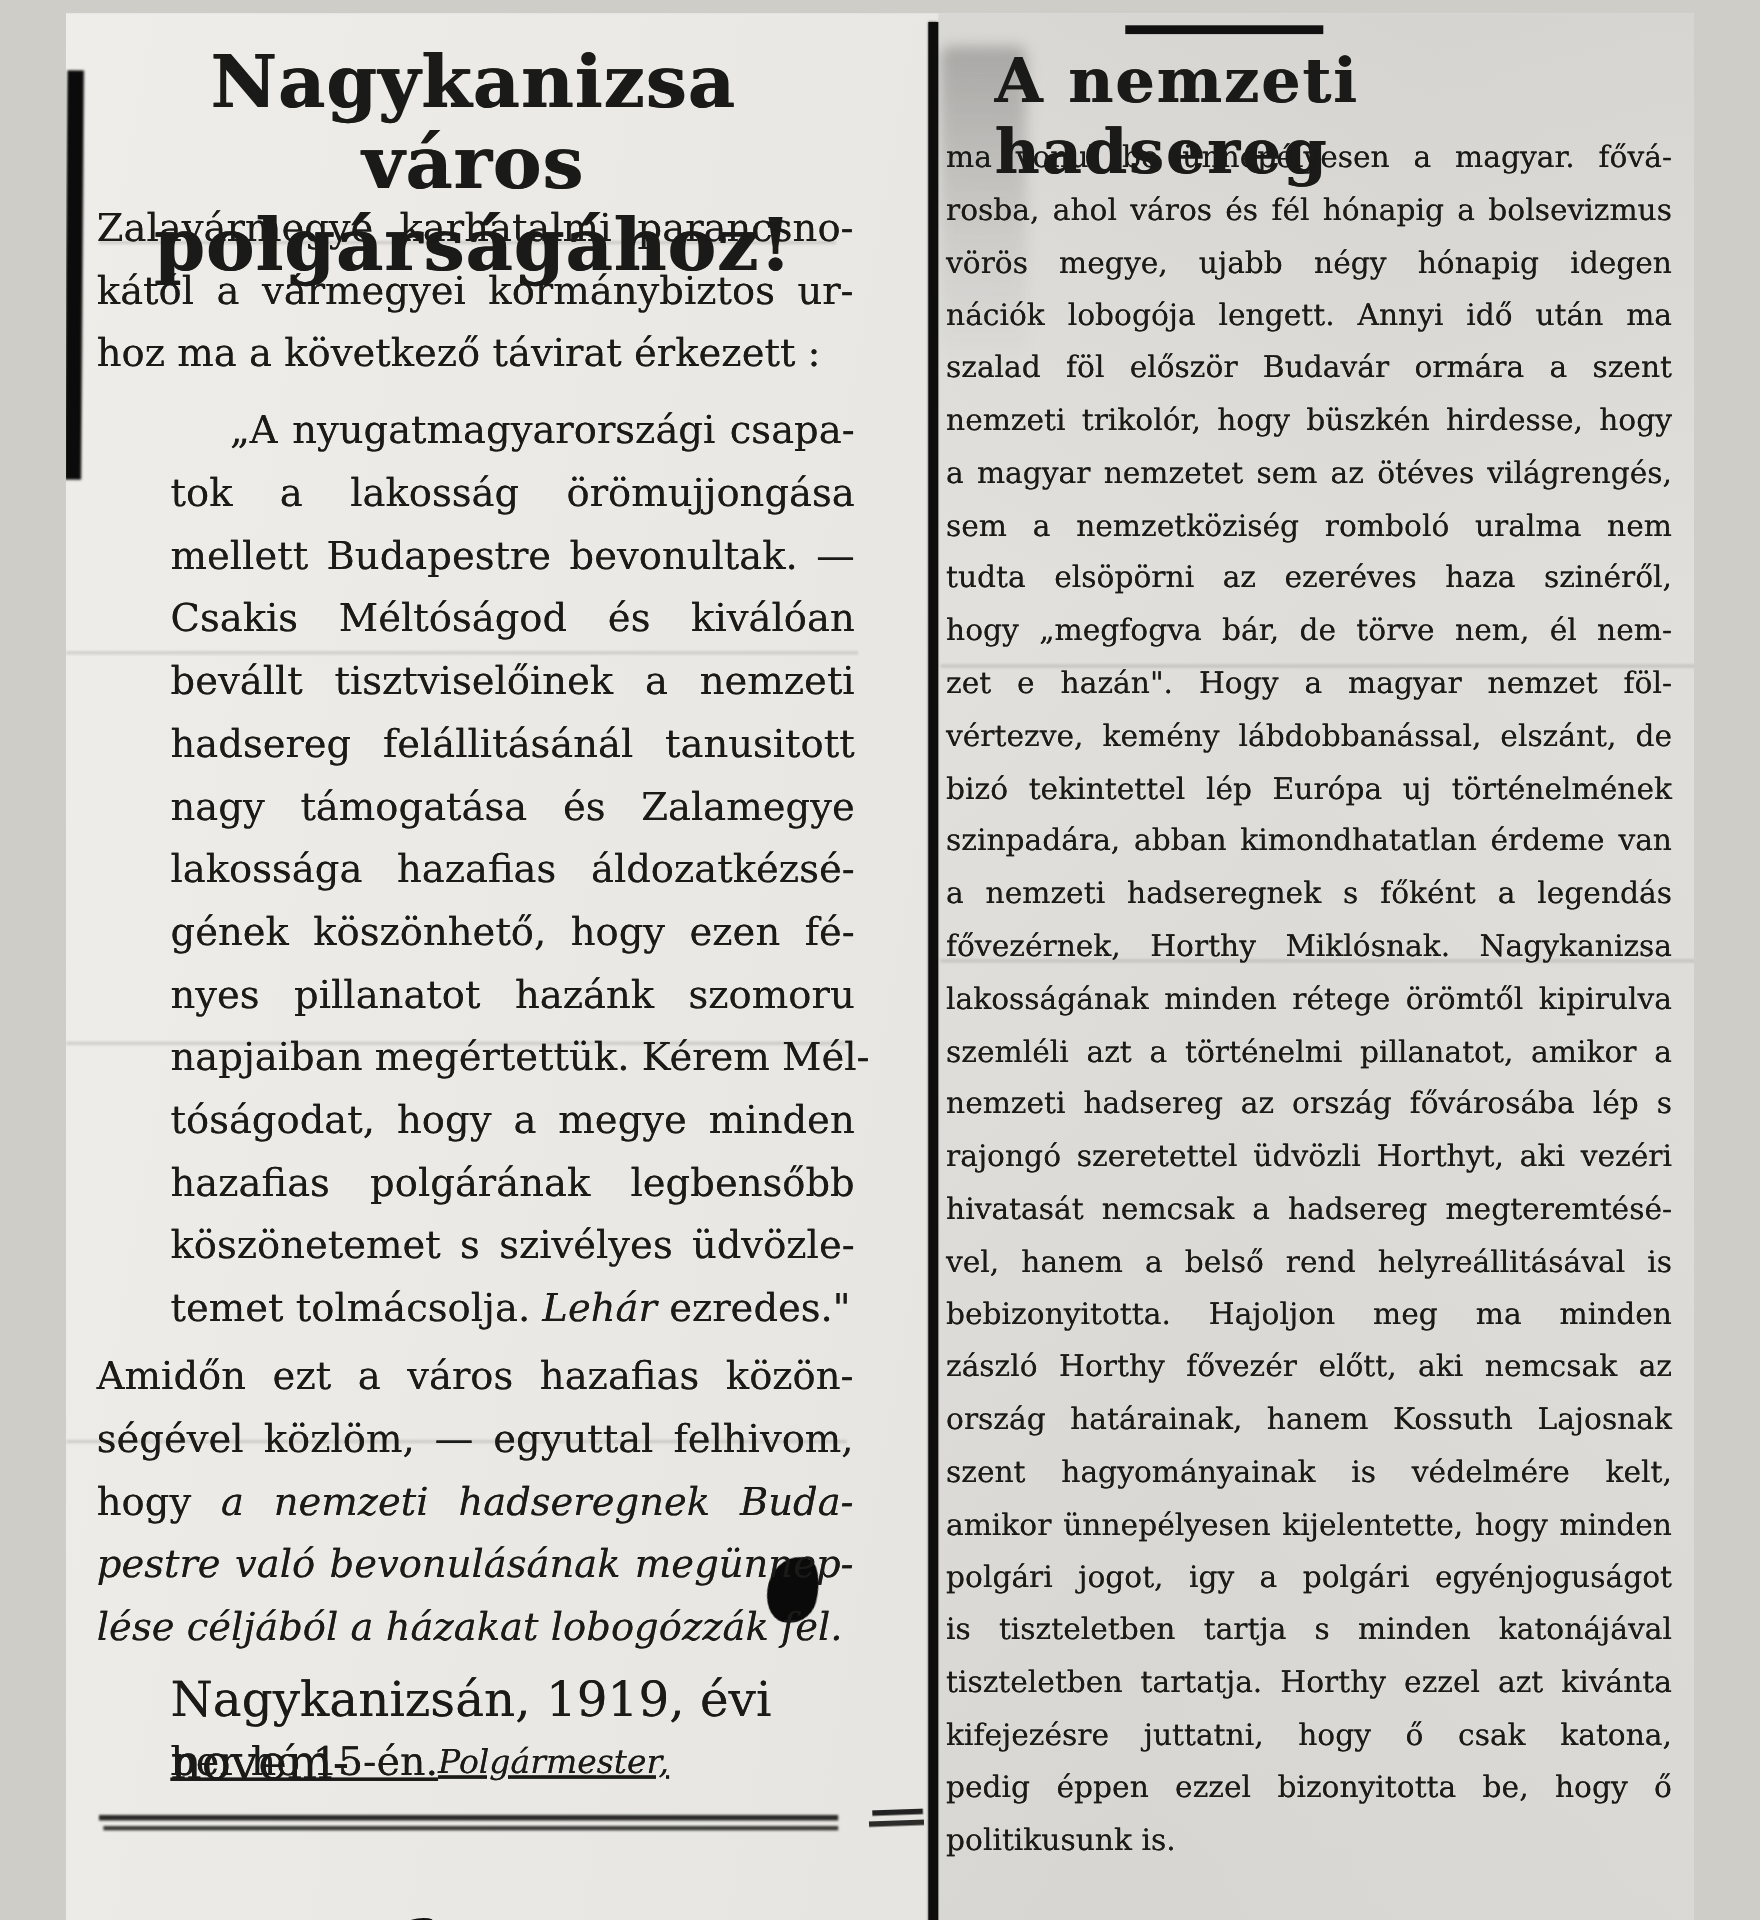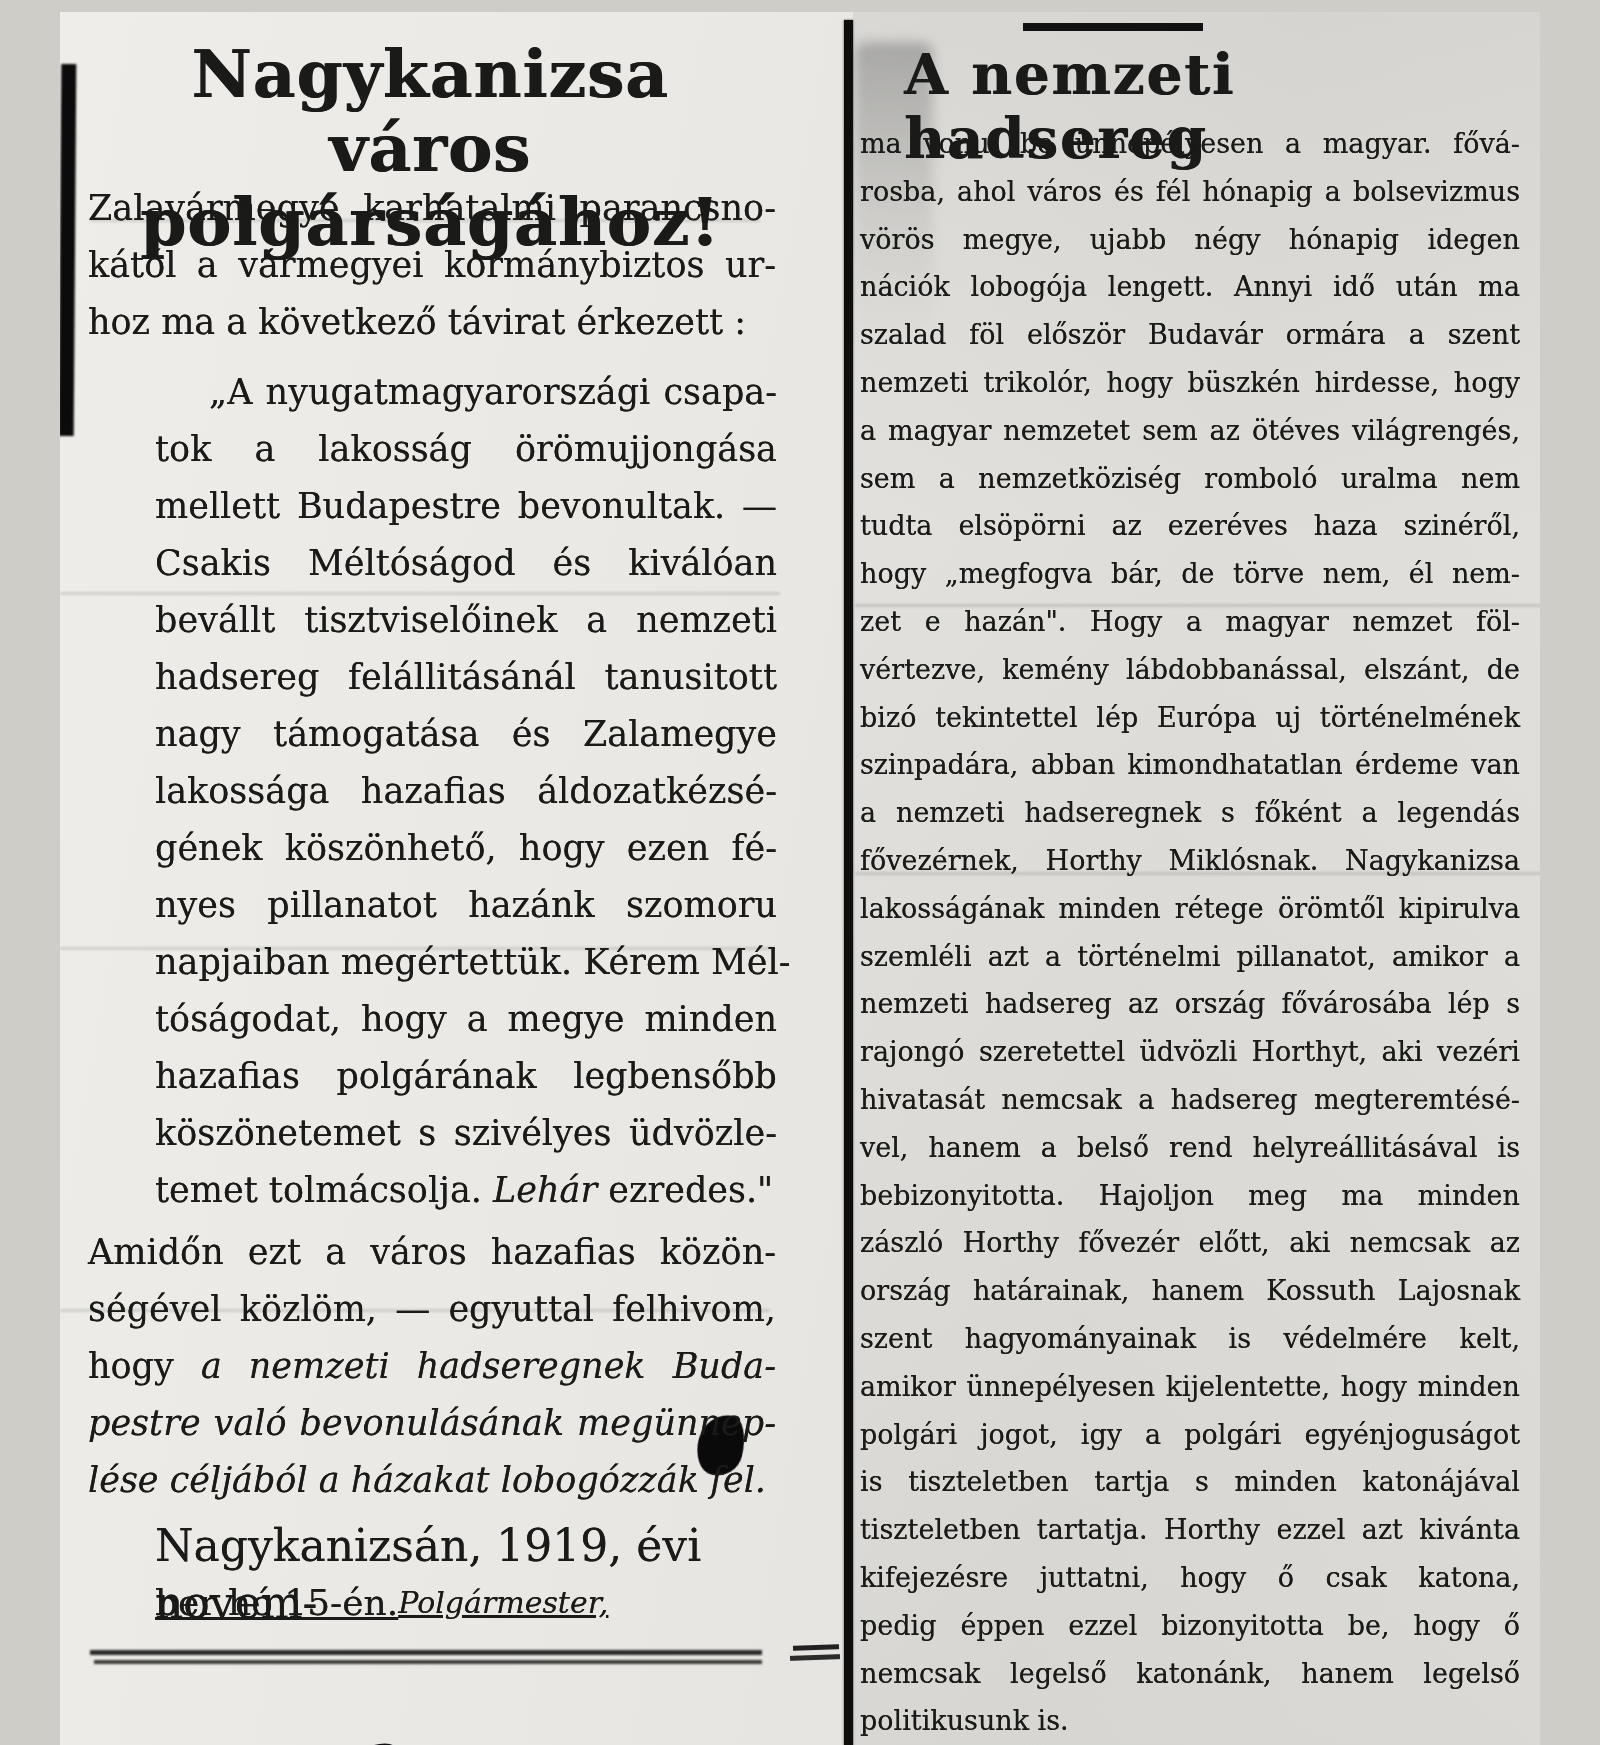--- a/index.html
+++ b/index.html
@@ -153,17 +153,16 @@
       <div class="line"><span>bebizonyitotta. Hajoljon meg ma minden</span></div>
       <div class="line"><span>zászló Horthy fővezér előtt, aki nemcsak az</span></div>
       <div class="line"><span>ország határainak, hanem Kossuth Lajosnak</span></div>
       <div class="line"><span>szent hagyományainak is védelmére kelt,</span></div>
       <div class="line"><span>amikor ünnepélyesen kijelentette, hogy minden</span></div>
       <div class="line"><span>polgári jogot, igy a polgári egyénjoguságot</span></div>
       <div class="line"><span>is tiszteletben tartja s minden katonájával</span></div>
       <div class="line"><span>tiszteletben tartatja. Horthy ezzel azt kivánta</span></div>
       <div class="line"><span>kifejezésre juttatni, hogy ő csak katona,</span></div>
       <div class="line"><span>pedig éppen ezzel bizonyitotta be, hogy ő</span></div>
-      <div class="line"><span>nemcsak legelső katonánk, hanem legelső</span></div>
       <div class="line last"><span>politikusunk is.</span></div>
     </div>
 
 </div>
 
 </body></html>

